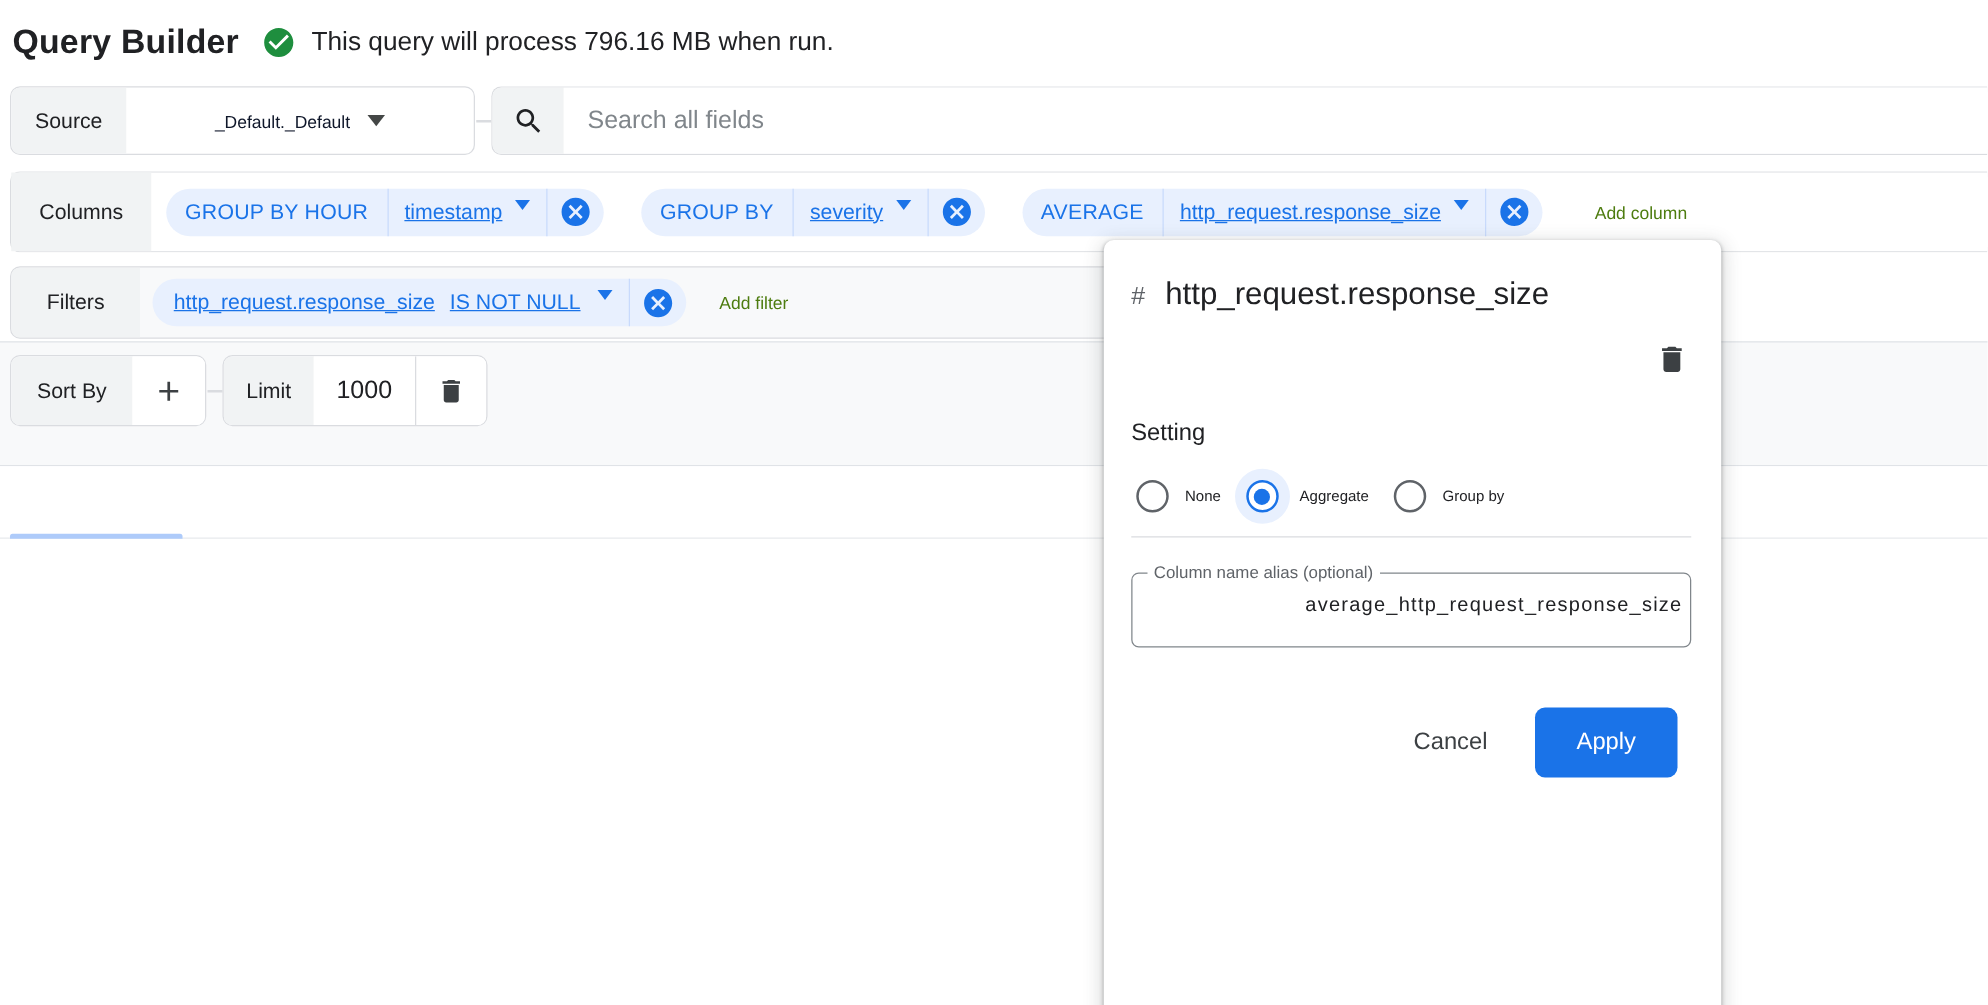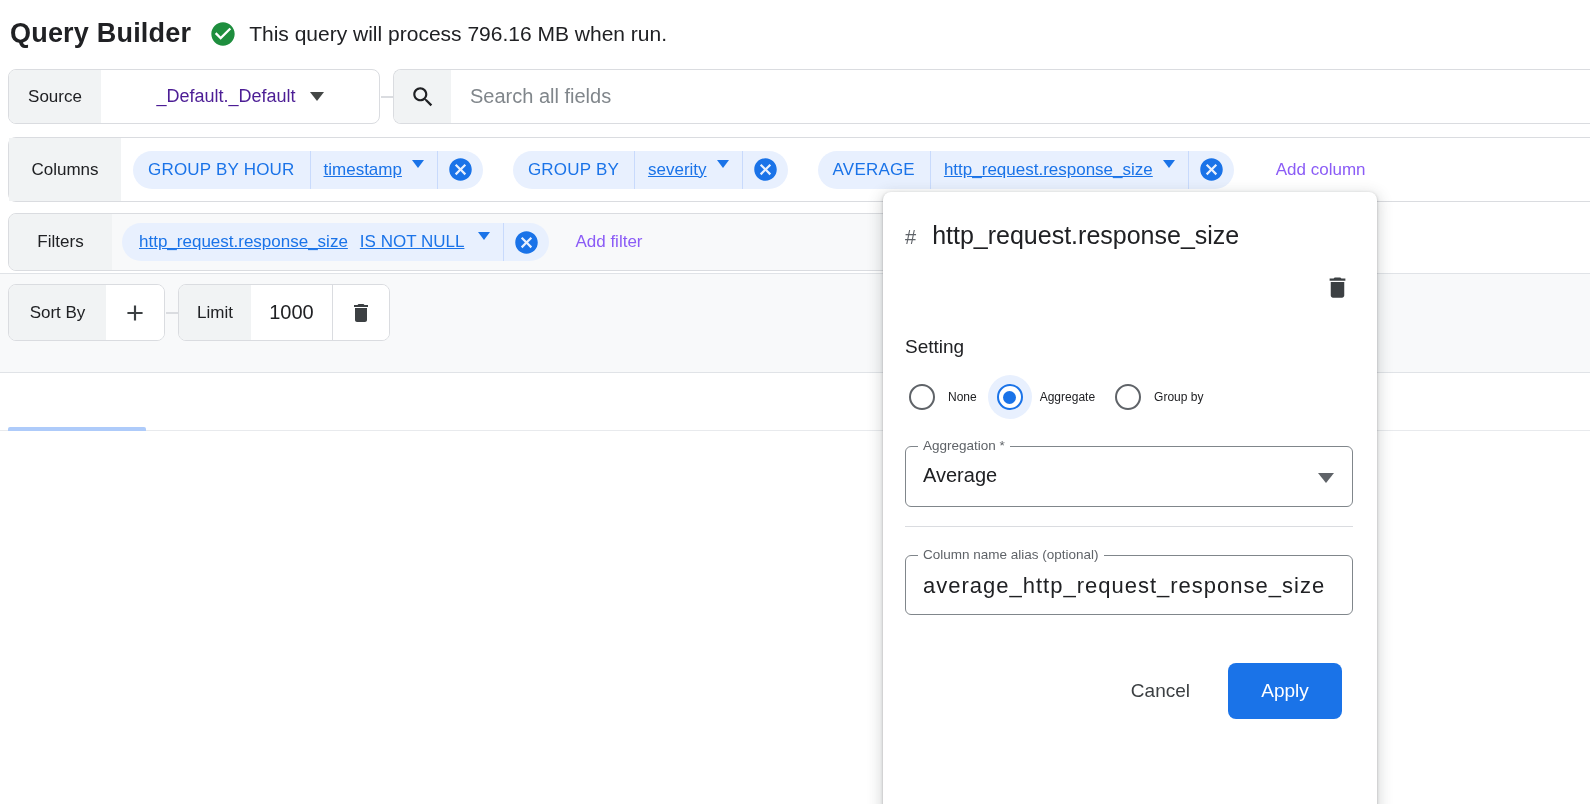--- a/index.html
+++ b/index.html
@@ -16,21 +16,21 @@
   .box { position:absolute; display:flex; align-items:stretch; background:#fff;
          border:1px solid #dadce0; border-radius:8px; overflow:hidden; }
   .cell-label { background:#f1f3f4; display:flex; align-items:center; justify-content:center;
                 font-size:17px; font-weight:500; color:#202124; flex:none; }
   .connector { position:absolute; height:2px; background:#dadce0; }
 
   
   #source-box { left:8px; top:69px; width:372px; height:55px; }
   #source-box .cell-label { width:92px; }
   .source-value { flex:1; display:flex; align-items:center; justify-content:center;
-                  font-size:18px; font-weight:500; color:#4c1d95; cursor:pointer; }
+                  font-size:14px; font-weight:500; color:#0f172a; cursor:pointer; }
   .caret-down { width:0; height:0; border-left:7px solid transparent; border-right:7px solid transparent;
                 border-top:9px solid #444746; margin-left:14px; }
   #search-box { left:393px; top:69px; width:1197px; height:55px; border-right:none;
                 border-radius:8px 0 0 8px; }
   .search-icon-cell { width:57px; background:#f1f3f4; display:flex; align-items:center; justify-content:center; flex:none; }
   .search-input { flex:1; border:none; outline:none; font-size:20px; padding-left:19px;
                   font-family:inherit; color:#202124; background:#fff; }
   .search-input::placeholder { color:#80868b; }
 
   
@@ -43,21 +43,21 @@
   
   .chip { height:38px; background:#e8f0fe; border-radius:19px; display:flex; align-items:center;
           color:#1a73e8; font-size:17px; font-weight:500; flex:none; cursor:pointer; }
   .chip-op { padding:0 15px; white-space:nowrap; letter-spacing:.2px; }
   .chip-div { width:1px; height:38px; background:#c8dafc; }
   .chip-field { padding:0 13px; display:flex; align-items:flex-start; white-space:nowrap;text-decoration:underline; }
   .chip-caret { width:0; height:0; border-left:6px solid transparent; border-right:6px solid transparent;
                 border-top:8px solid #1a73e8; margin-left:10px; }
   .chip-x { padding:0 9px; display:flex; align-items:center; }
   .chip-x svg { width:27px; height:27px; display:block; }
-  .add-placeholder { color:#8b5cf6; font-size:17px; white-space:nowrap; cursor:text; }
+  .add-placeholder { color:#4d7c0f; font-size:14px; white-space:nowrap; cursor:text; }
   #columns-row .add-placeholder { margin-left:12px; }
 
   
   #filters-row { left:8px; top:213px; width:1360px; height:58px; background:#f8f9fa;
                  border:1px solid #dadce0; border-radius:8px; display:flex; align-items:stretch;
                  position:absolute; overflow:hidden; }
   #filters-row .cell-label { width:103px; background:#f1f3f4; }
   #filters-row .row-content { padding-left:10px; gap:0; }
   .filter-cond { padding:0 4px 0 12px; white-space:nowrap; }
   #filters-row .add-placeholder { margin-left:26px; }
@@ -113,21 +113,21 @@
                     border:1px solid #80868b; border-radius:6px; background:#fff; cursor:pointer; }
   .field-label { position:absolute; top:-9px; left:12px; background:#fff; padding:0 5px;
                  font-size:13.5px; color:#5f6368; white-space:nowrap; }
   .field-value { position:absolute; left:17px; right:40px; top:17px; font-size:20px; color:#202124;
                  white-space:nowrap; overflow:hidden; }
   .field-caret { position:absolute; right:18px; top:26px; width:0; height:0;
                  border-left:8px solid transparent; border-right:8px solid transparent;
                  border-top:10px solid #5f6368; }
   .dlg-divider { margin-top:19px; width:448px; border-top:1px solid #dadce0; }
   #alias-field { margin-top:28px; height:60px;padding-left:15px; }
-  #alias-field .field-value { right:6px; font-size:22px; letter-spacing:1px; }
+  #alias-field .field-value { right:6px; font-size:16px; letter-spacing:1px;text-align:right; }
 
   .other-options { margin-top:44px; display:flex; align-items:center; cursor:pointer; }
   .expander-arrow { width:0; height:0; border-top:7px solid transparent; border-bottom:7px solid transparent;
                     border-left:9px solid #202124; margin-left:14px; }
   .other-options span { font-size:20px; margin-left:13px; }
 
   .dlg-buttons { margin-top:48px; display:flex; justify-content:flex-end; align-items:center; padding-right:11px; }
   .btn-text { border:none; background:none; font-family:inherit; font-size:19px; font-weight:500;
               color:#3c4043; padding:10px 24px; cursor:pointer; }
   .btn-primary { border:none; width:114px; height:56px; margin-left:14px; background:#1a73e8; color:#fff;
@@ -281,25 +281,20 @@
     <div class="radio-opt selected">
       <span class="radio-circle"></span>
       <span class="radio-label">Aggregate</span>
     </div>
     <div class="radio-opt">
       <span class="radio-circle"></span>
       <span class="radio-label" style="margin-right:0;">Group by</span>
     </div>
   </div>
 
-  <div class="outlined-field">
-    <span class="field-label">Aggregation *</span>
-    <span class="field-value">Average</span>
-    <span class="field-caret"></span>
-  </div>
 
   <div class="dlg-divider"></div>
 
   <div class="outlined-field" id="alias-field">
     <span class="field-label">Column name alias (optional)</span>
     <span class="field-value">average_http_request_response_size</span>
   </div>
 
 
   <div class="dlg-buttons">

